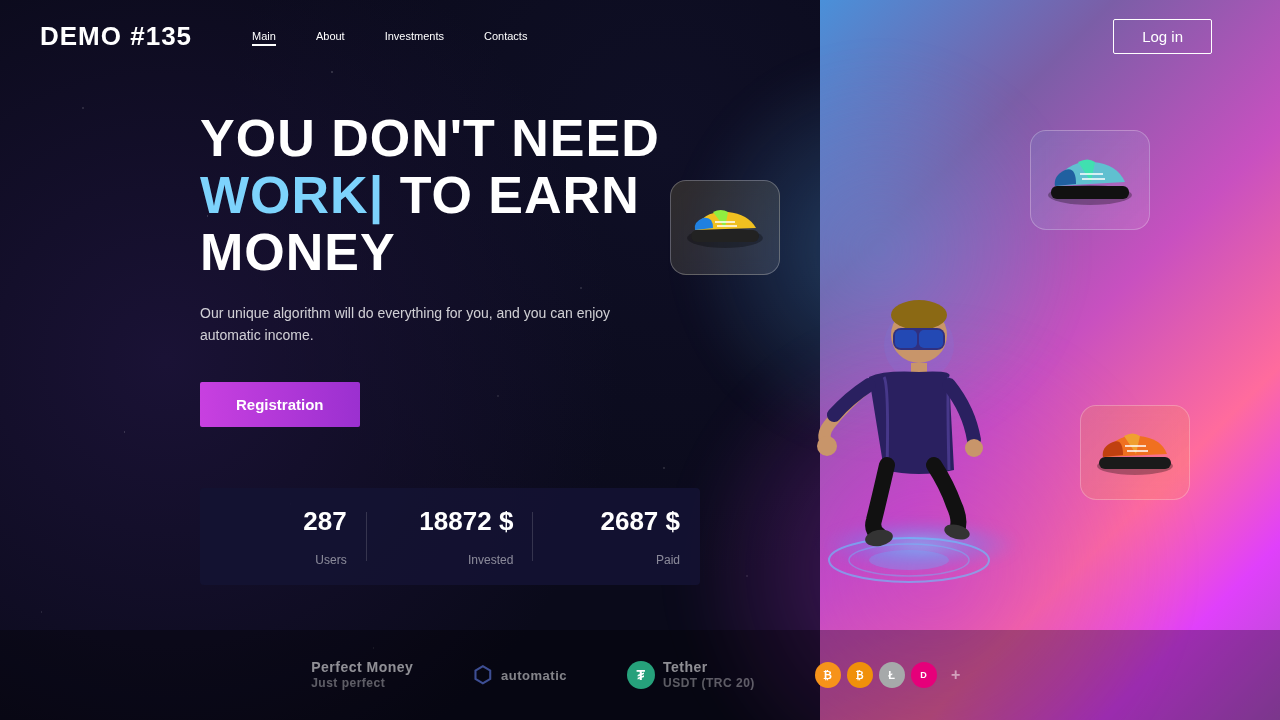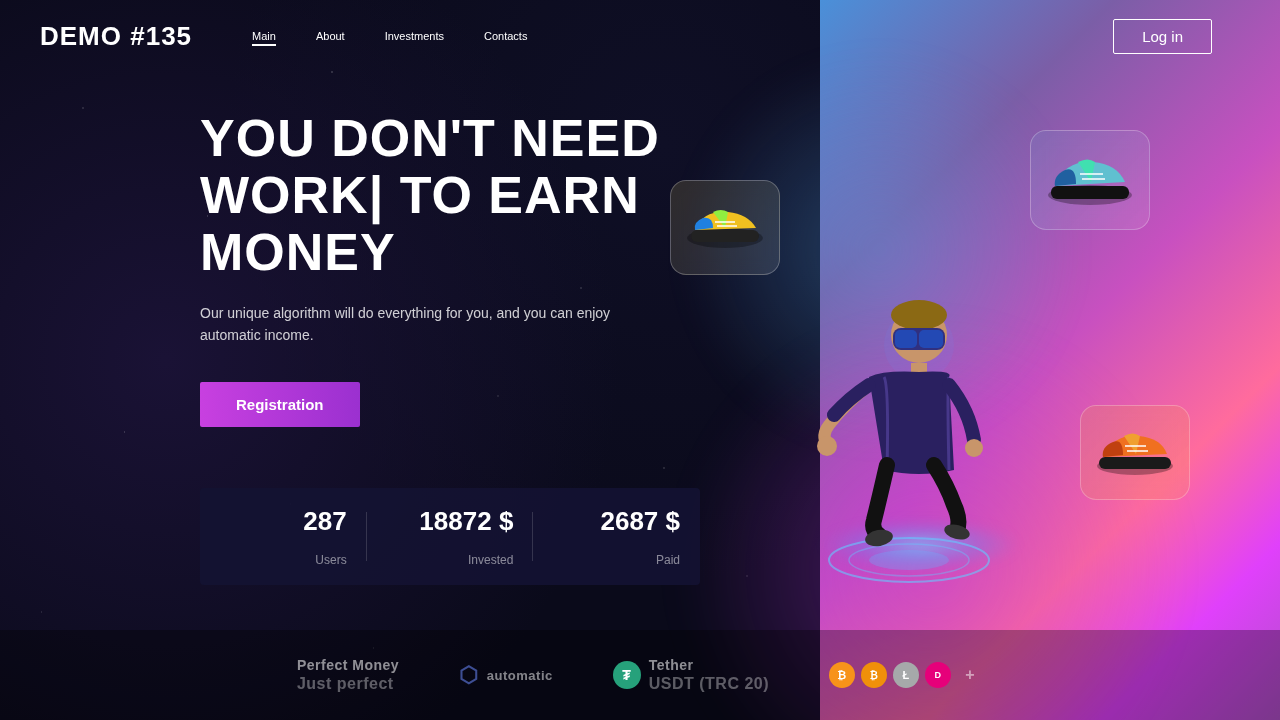--- a/index.html
+++ b/index.html
@@ -138,21 +138,21 @@
     .hero-title {
       font-size: 52px;
       font-weight: 900;
       color: #fff;
       line-height: 1.1;
       text-transform: uppercase;
       letter-spacing: 1px;
     }
 
     .hero-title .highlight {
-      color: #ffffff;
+      color: #7dd3fc;
     }
 
     .hero-subtitle {
       margin-top: 20px;
       color: rgba(255,255,255,0.8);
       font-size: 14px;
       line-height: 1.6;
       max-width: 420px;
     }
 
@@ -313,21 +313,21 @@
       line-height: 1.2;
     }
 
     .payment-logo-text .brand {
       font-size: 14px;
       font-weight: 700;
       color: rgba(255,255,255,0.55);
     }
 
     .payment-logo-text .sub {
-      font-size: 16px;
+      font-size: 12px;
       color: rgba(255,255,255,0.35);
     }
 
     
     .tether-circle {
       width: 28px;
       height: 28px;
       border-radius: 50%;
       background: #26a17b;
       display: flex;

